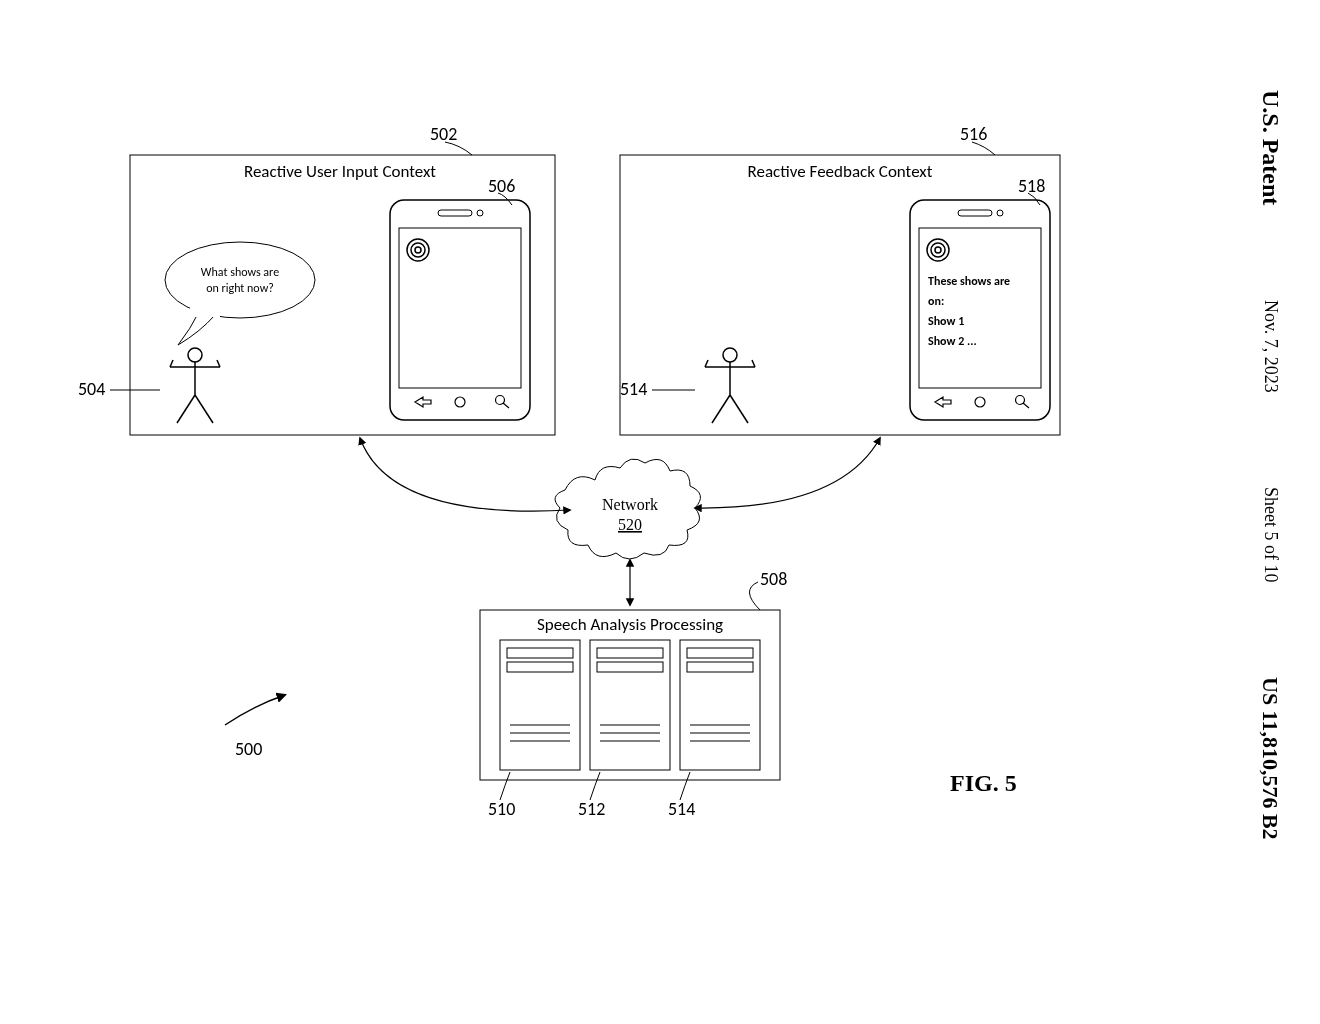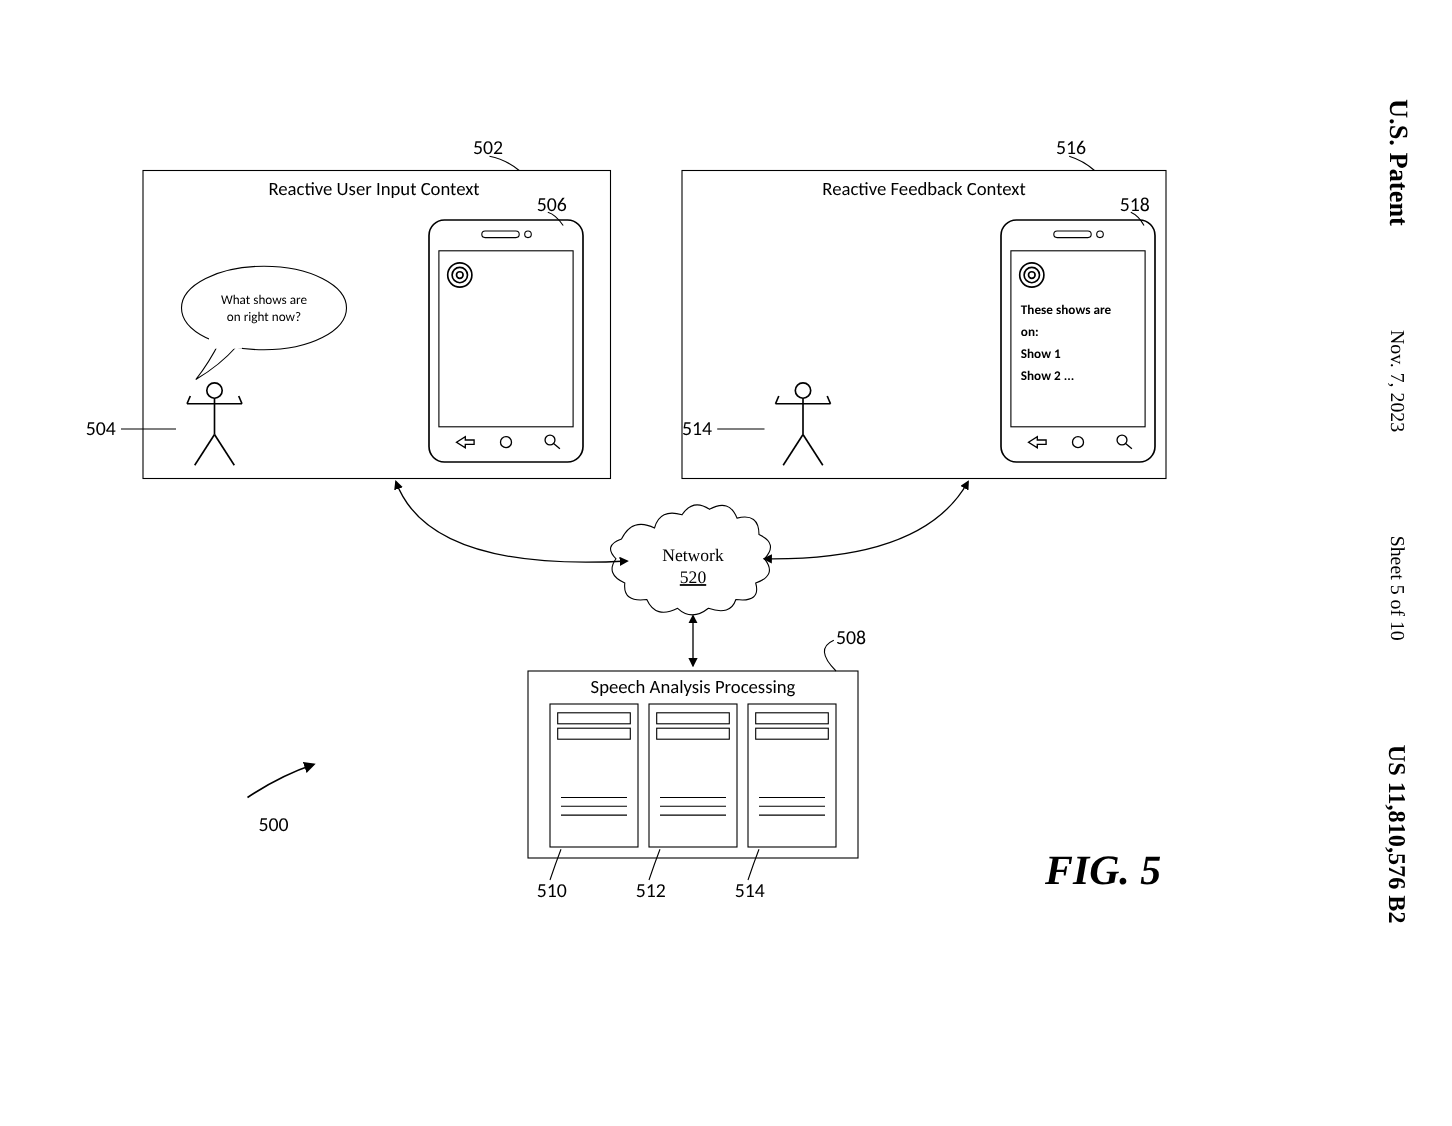--- a/index.html
+++ b/index.html
@@ -43,22 +43,21 @@
 
   .ref { font-family: "Calibri", Arial, sans-serif; font-size: 18px; fill: #000; }
   .title { font-family: "Calibri", Arial, sans-serif; font-size: 17px; fill: #000; }
   .bubble { font-family: "Calibri", Arial, sans-serif; font-size: 12px; fill: #000; }
   .netlabel { font-family: "Times New Roman", serif; font-size: 16px; fill: #000; }
   .netnum { font-family: "Times New Roman", serif; font-size: 16px; fill: #000; text-decoration: underline; }
   .figlabel {
     position: absolute;
     font-family: "Times New Roman", Times, serif;
     font-weight: 700;
-    font-style: italic;
-    font-size: 38px;
+    font-size: 24px;
   }
 </style>
 </head>
 <body>
 
 <div class="sidebar">
   <span class="vtext bold">U.S. Patent</span>
   <span class="vtext norm">Nov. 7, 2023</span>
   <span class="vtext norm">Sheet 5 of 10</span>
   <span class="vtext patno">US 11,810,576 B2</span>

